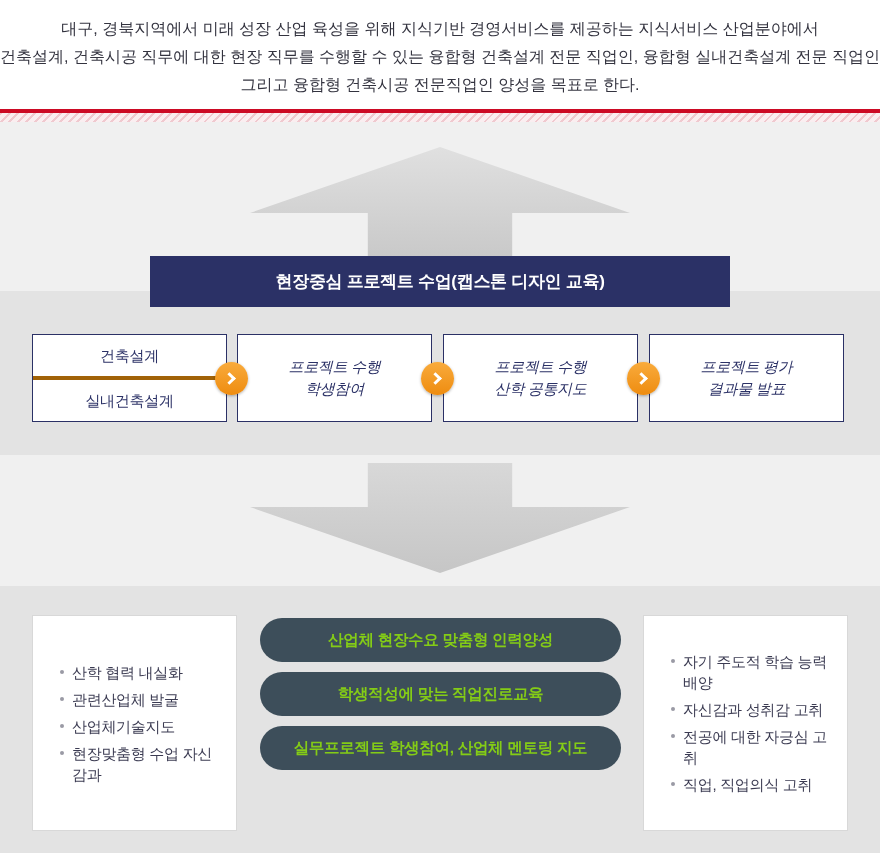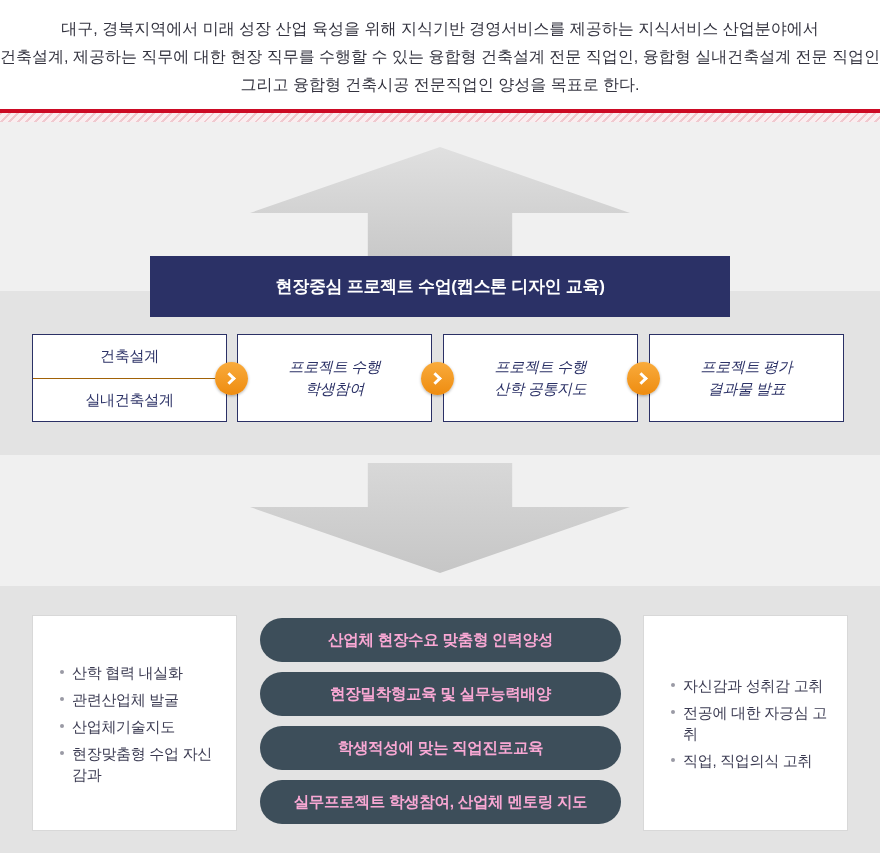--- a/index.html
+++ b/index.html
@@ -24,33 +24,33 @@
 
   
   .arrow-up { position:absolute; left:250px; top:139px; width:380px; height:110px;
               background:linear-gradient(180deg,#e0e0e0,#c9c9c9); z-index:2;
               clip-path:polygon(50% 0,100% 60%,69% 60%,69% 100%,31% 100%,31% 60%,0 60%); }
   .arrow-down { position:absolute; left:250px; top:455px; width:380px; height:110px;
               background:linear-gradient(180deg,#d8d8d8,#c6c6c6); z-index:2;
               clip-path:polygon(31% 0,69% 0,69% 40%,100% 40%,50% 100%,0 40%,31% 40%); }
 
   
-  .banner { position:absolute; left:150px; top:248px; width:580px; height:61px;
+  .banner { position:absolute; left:150px; top:248px; width:580px; height:51px;
             background:#2b3166; color:#fff; display:flex; align-items:center; justify-content:center;
             font-size:17px; font-weight:bold; letter-spacing:-0.3px; z-index:4; }
 
   
   .pbox { position:absolute; top:326px; height:88px; width:195px; background:#fff;
           border:1px solid #2b3166; color:#2b3166; display:flex; flex-direction:column;
           align-items:center; justify-content:center; text-align:center;
           font-size:15px; line-height:22px; z-index:3; letter-spacing:-0.3px; }
   .pbox span { display:block;font-style:italic; }
   .majors { justify-content:stretch; }
   .major { flex:1; width:100%; display:flex; align-items:center; justify-content:center; }
-  .major + .major { border-top:1px solid #a16207; }
+  .major + .major { border-top:4px solid #a16207; }
   .b1 { left:32px; } .b2 { left:237px; } .b3 { left:443px; } .b4 { left:649px; }
 
   
   .circle { position:absolute; top:354px; width:33px; height:33px; border-radius:50%;
             background:linear-gradient(180deg,#f9ab3c,#ee8c10); z-index:5;
             box-shadow:0 1px 3px rgba(0,0,0,.3);
             display:flex; align-items:center; justify-content:center; }
   .c1 { left:215px; } .c2 { left:421px; } .c3 { left:627px; }
   .chev { width:9px; height:9px; border-top:3px solid #fff; border-right:3px solid #fff;
           transform:rotate(45deg); margin-left:-4px; }
@@ -61,32 +61,32 @@
   .obox-left { left:32px; } .obox-right { left:643px; }
   .obox ul { list-style:none; padding:0 14px 0 27px; width:100%; }
   .obox li { position:relative; color:#3b3b52; font-size:15px; line-height:21px;
              padding-left:12px; margin:6px 0; letter-spacing:-0.3px; }
   .obox li::before { content:""; position:absolute; left:0; top:8px; width:4px; height:4px;
                      border-radius:50%; background:#9a9aa5; }
 
   
   .pills { position:absolute; left:260px; top:610px; width:361px; display:flex;
            flex-direction:column; gap:10px; z-index:3; }
-  .pill { height:44px; border-radius:22px; background:#3d4e5a; color:#f9a8d4;
+  .pill { height:44px; border-radius:22px; background:#3d4e5a; color:#84cc16;
           display:flex; align-items:center; justify-content:center;
           font-size:15.5px; font-weight:bold; letter-spacing:-0.3px; }
 </style>
 </head>
 <body>
 
 <div class="stage">
 
   <div class="intro">
     <p>대구, 경북지역에서 미래 성장 산업 육성을 위해 지식기반 경영서비스를 제공하는 지식서비스 산업분야에서</p>
-    <p>건축설계, 제공하는 직무에 대한 현장 직무를 수행할 수 있는 융합형 건축설계 전문 직업인, 융합형 실내건축설계 전문 직업인</p>
+    <p>건축설계, 건축시공 직무에 대한 현장 직무를 수행할 수 있는 융합형 건축설계 전문 직업인, 융합형 실내건축설계 전문 직업인</p>
     <p>그리고 융합형 건축시공 전문직업인 양성을 목표로 한다.</p>
   </div>
 
   <div class="sep-solid"></div>
   <div class="sep-hatch"></div>
 
   <div class="graybg"></div>
   <div class="band band-process"></div>
   <div class="band band-outcomes"></div>
 
@@ -133,26 +133,26 @@
     <ul>
       <li>산학 협력 내실화</li>
       <li>관련산업체 발굴</li>
       <li>산업체기술지도</li>
       <li>현장맞춤형 수업 자신감과</li>
     </ul>
   </div>
 
   <div class="pills">
     <div class="pill">산업체 현장수요 맞춤형 인력양성</div>
-    <div class="pill">현장밀착형교육 및 실무능력배양</div>
     <div class="pill">학생적성에 맞는 직업진로교육</div>
     <div class="pill">실무프로젝트 학생참여, 산업체 멘토링 지도</div>
   </div>
 
   <div class="obox obox-right">
     <ul>
+      <li>자기 주도적 학습 능력배양</li>
       <li>자신감과 성취감 고취</li>
       <li>전공에 대한 자긍심 고취</li>
       <li>직업, 직업의식 고취</li>
     </ul>
   </div>
 
 </div>
 
 </body></html>

